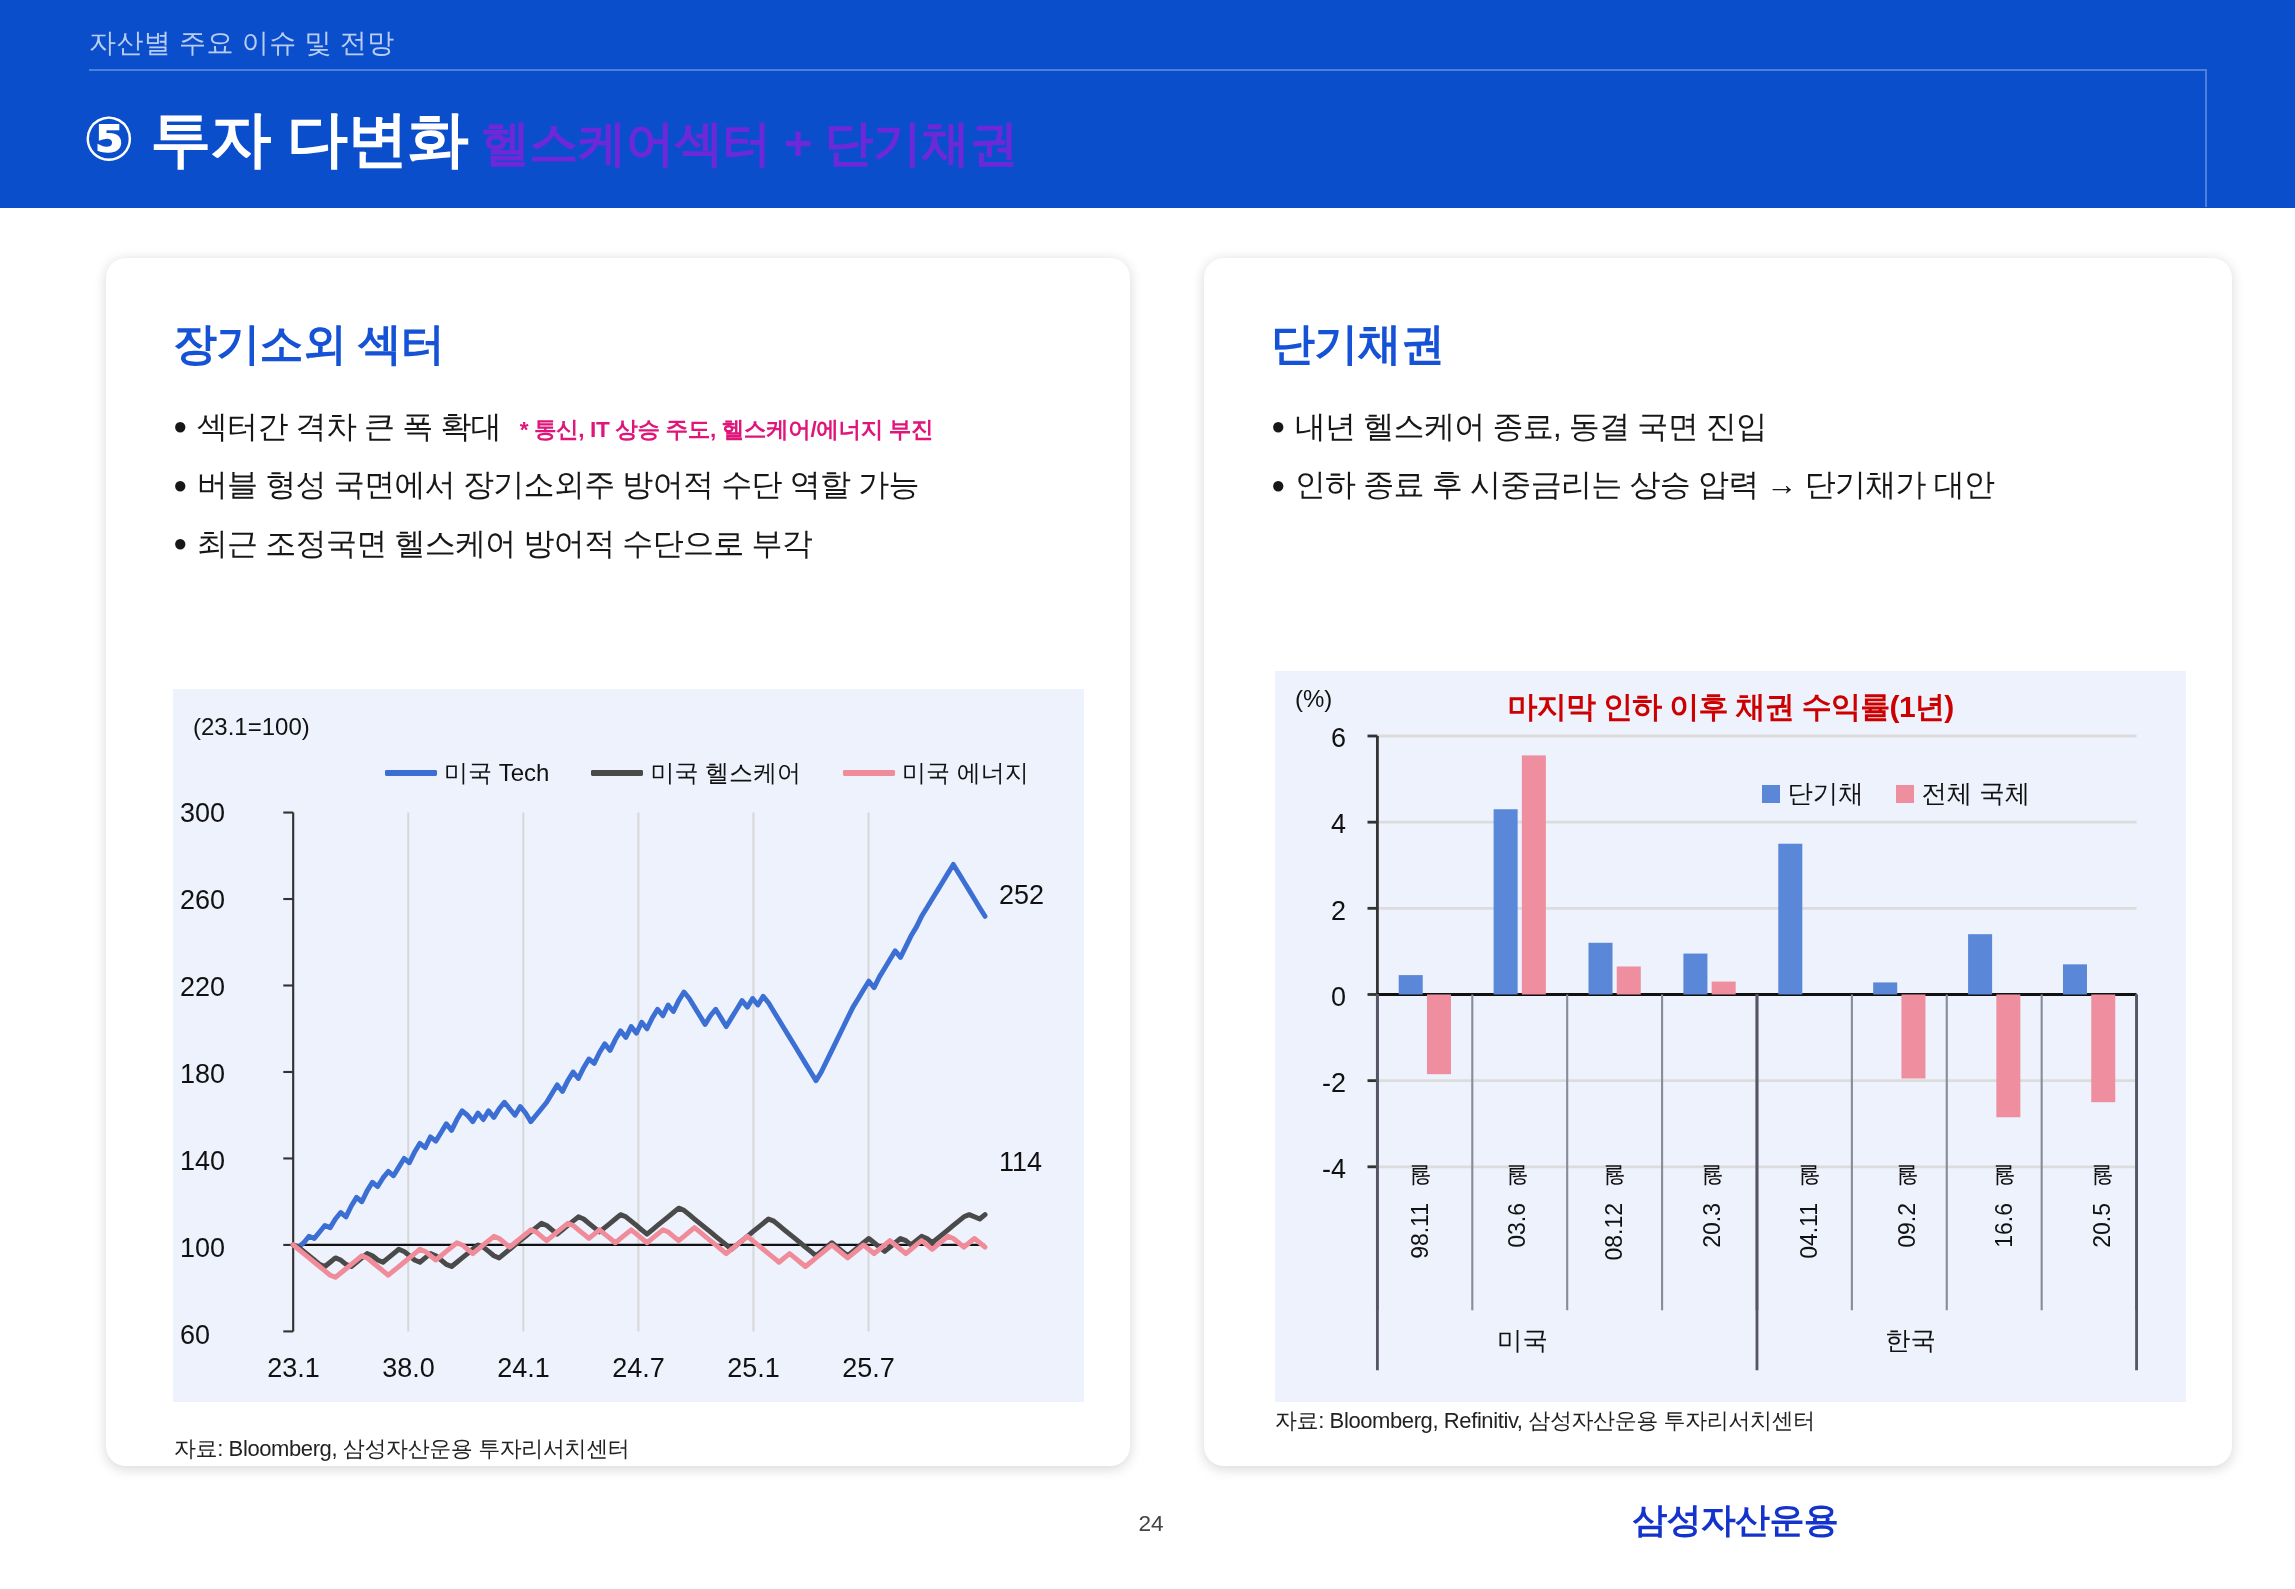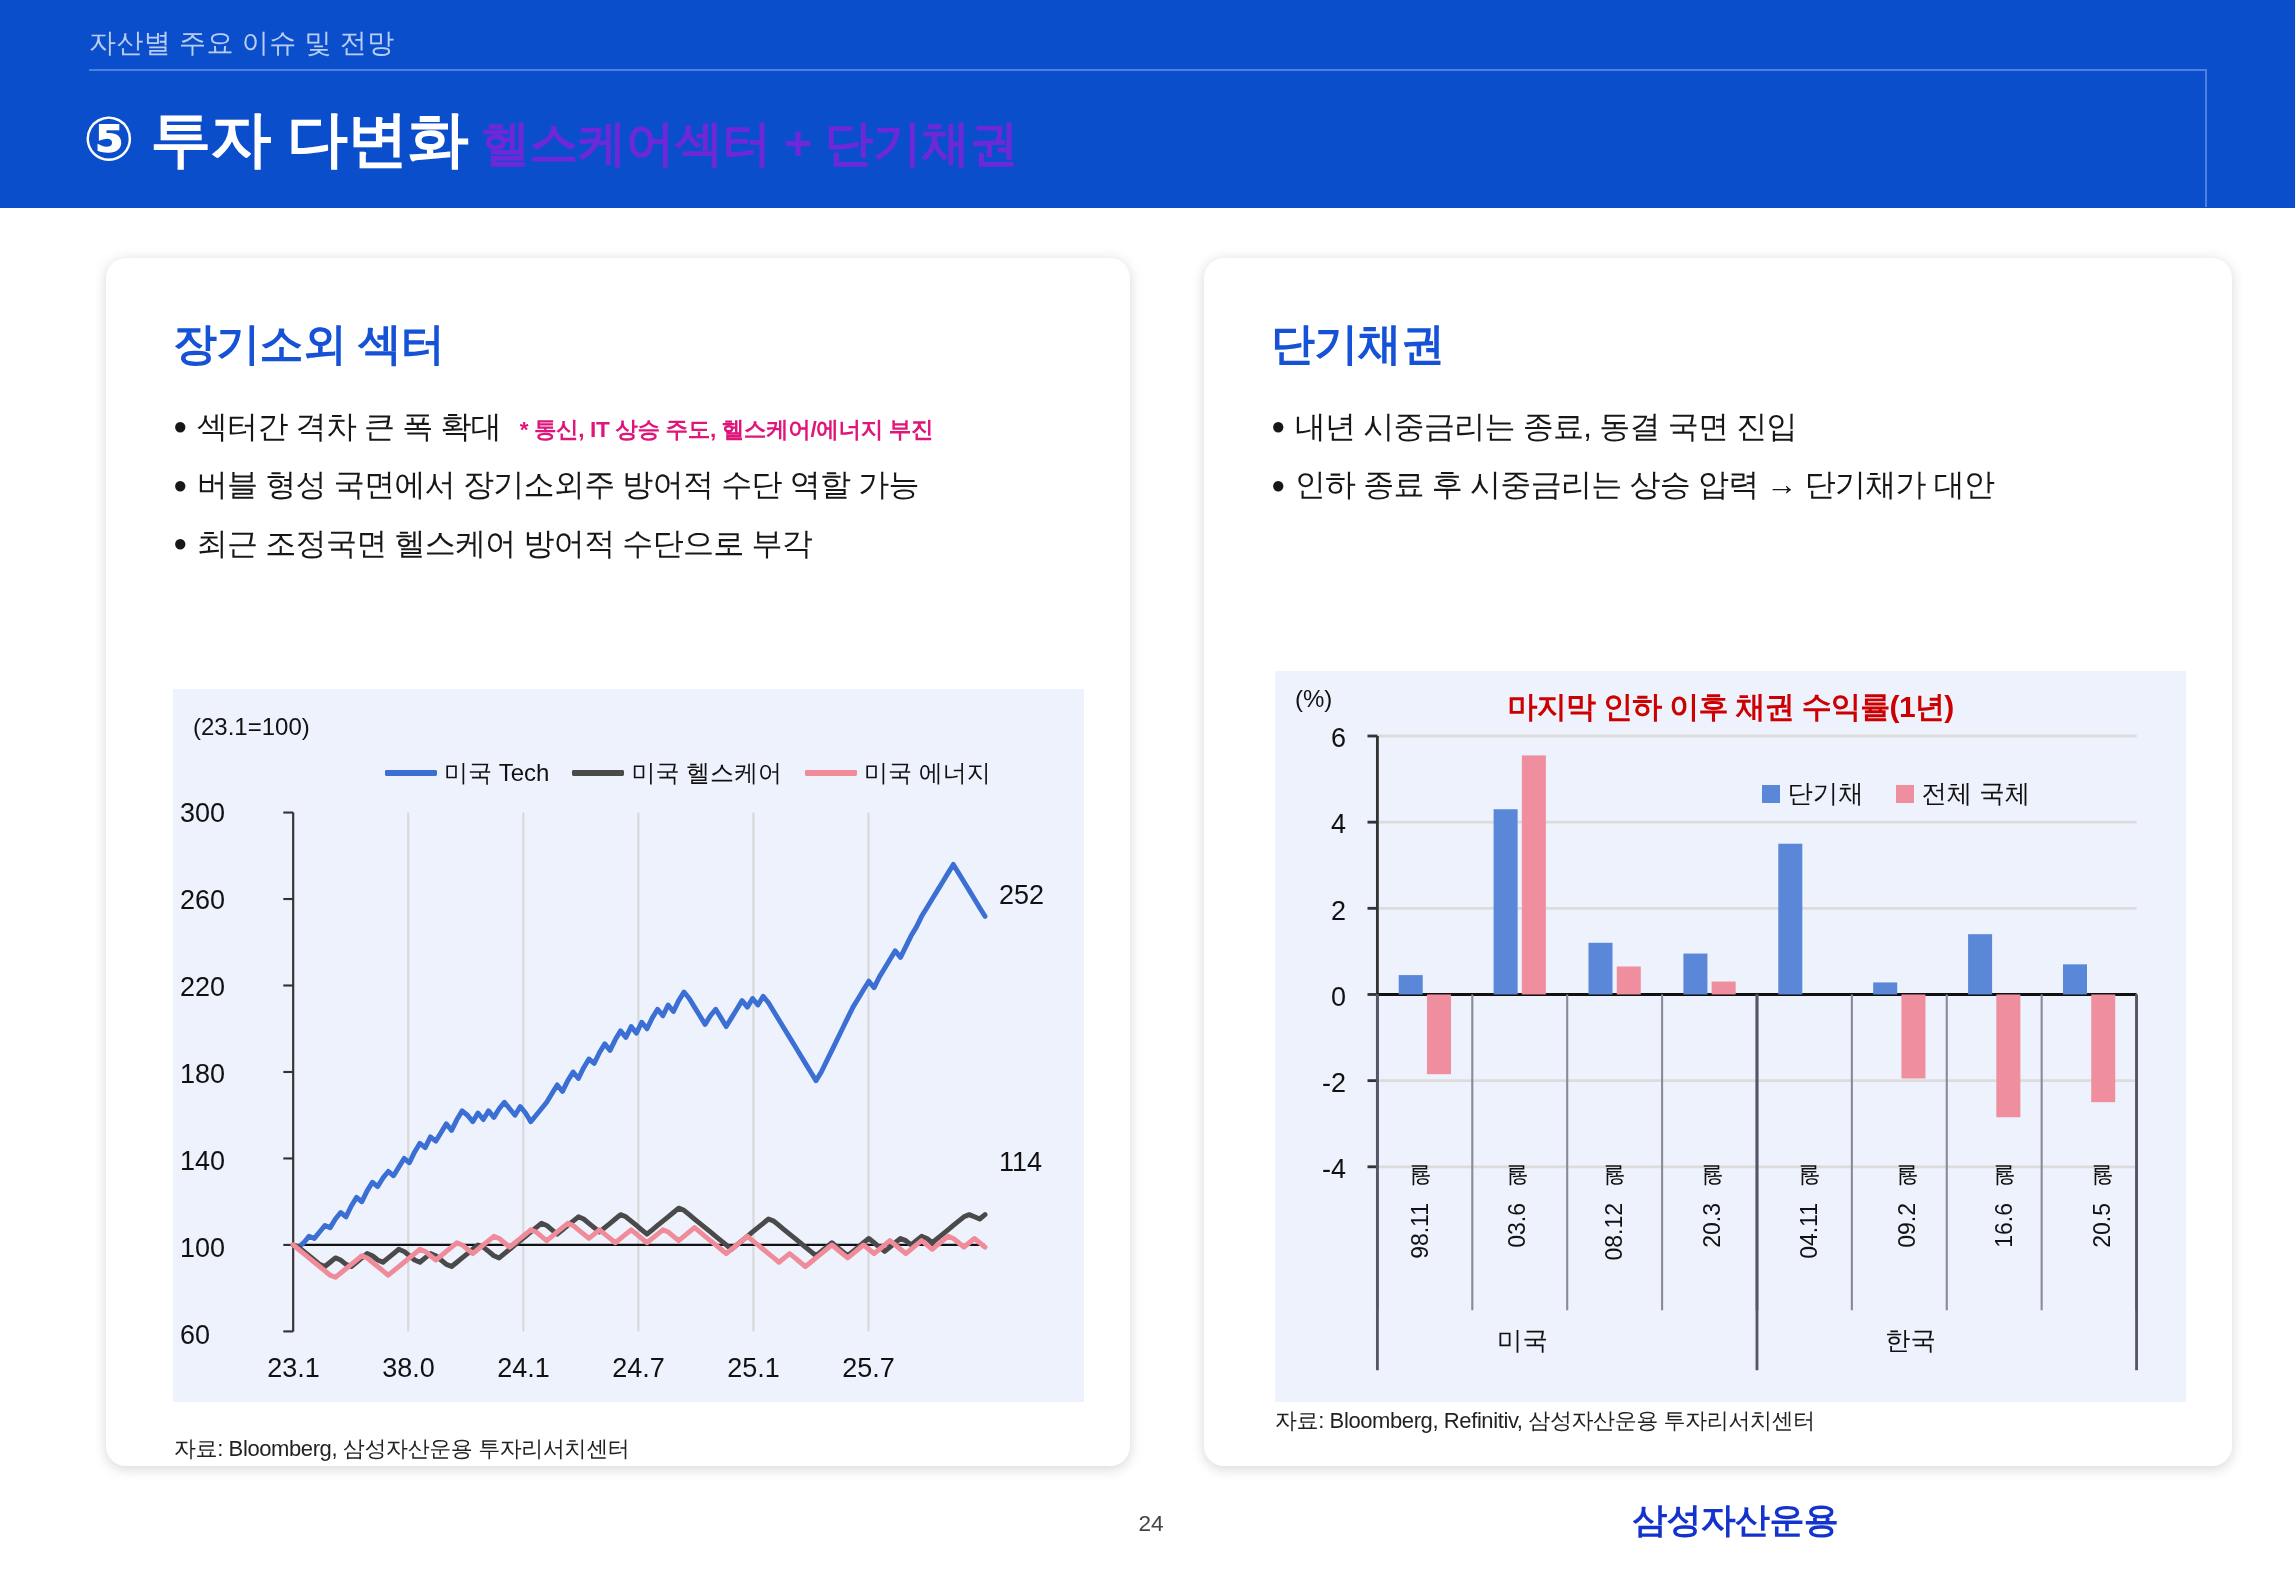--- a/index.html
+++ b/index.html
@@ -76,21 +76,21 @@
     position:absolute; font-size:22px; color:#222; letter-spacing:-0.4px;
   }
   #src-left  { left:68px;  top:1176px; }
   #src-right { left:71px; top:1148px; }
 
   
   .axis-note { position:absolute; font-size:24px; color:#111; }
   #left-unit { left:20px; top:24px; }
 
   .legend-row {
-    position:absolute; display:flex; align-items:flex-start; gap:23px;
+    position:absolute; display:flex; align-items:flex-start; gap:42px;
     font-size:24px; color:#111;
   }
   #left-legend { left:212px; top:68px; }
   .lg-item { display:flex; align-items:center; gap:7px; white-space:nowrap; }
   .lg-line { width:52px; height:6.4px; border-radius:1.4px; display:inline-block; }
 
   .ylab {
     position:absolute; font-size:27px; color:#111; text-align:left;
     width:85px;
   }
@@ -228,21 +228,21 @@
 
     <div class="src" id="src-left">자료: Bloomberg, 삼성자산운용 투자리서치센터</div>
   </div>
 
   <div class="card" id="card-right">
     <div class="card-title">단기채권</div>
 
     <div class="bullets">
       <div class="bullet">
         <span class="dot">●</span>
-        <span>내년 시중금리는 종료, 동결 국면 진입</span>
+        <span>내년 헬스케어 종료, 동결 국면 진입</span>
       </div>
       <div class="bullet">
         <span class="dot">●</span>
         <span>인하 종료 후 시중금리는 상승 압력 → 단기채가 대안</span>
       </div>
     </div>
 
     <div class="chartbox" id="chart-right-box">
       <div class="axis-note" id="right-unit">(%)</div>
       <div id="right-title">마지막 인하 이후 채권 수익률(1년)</div>

